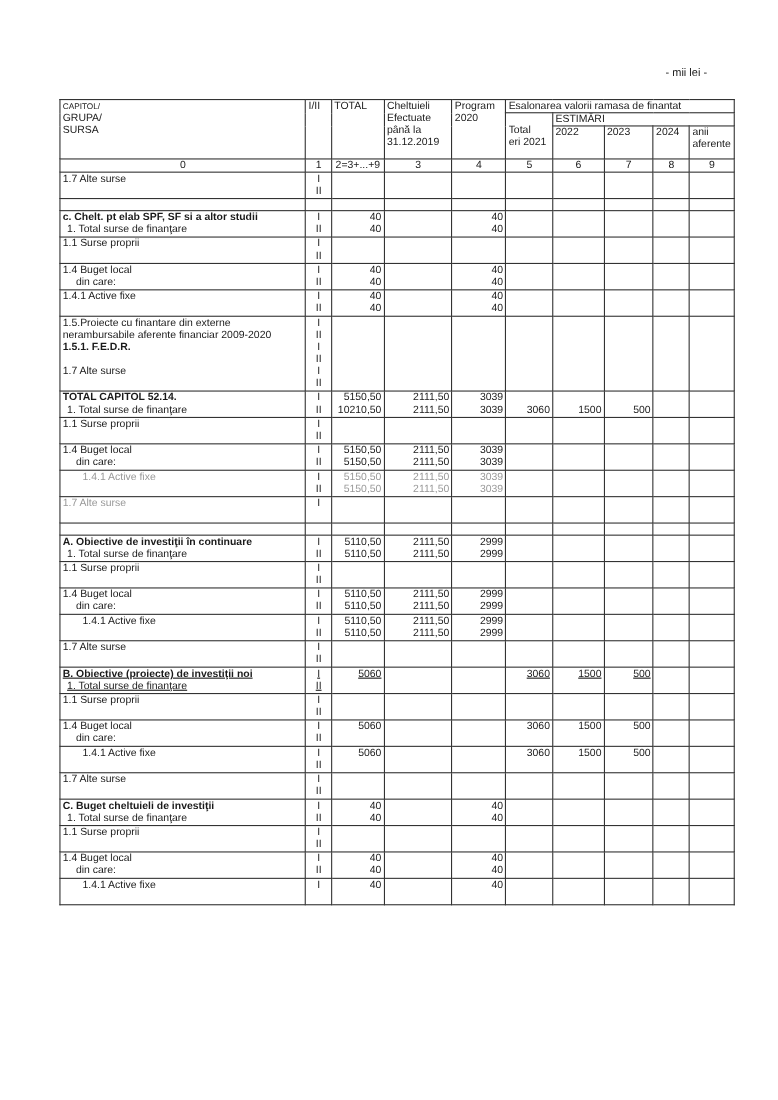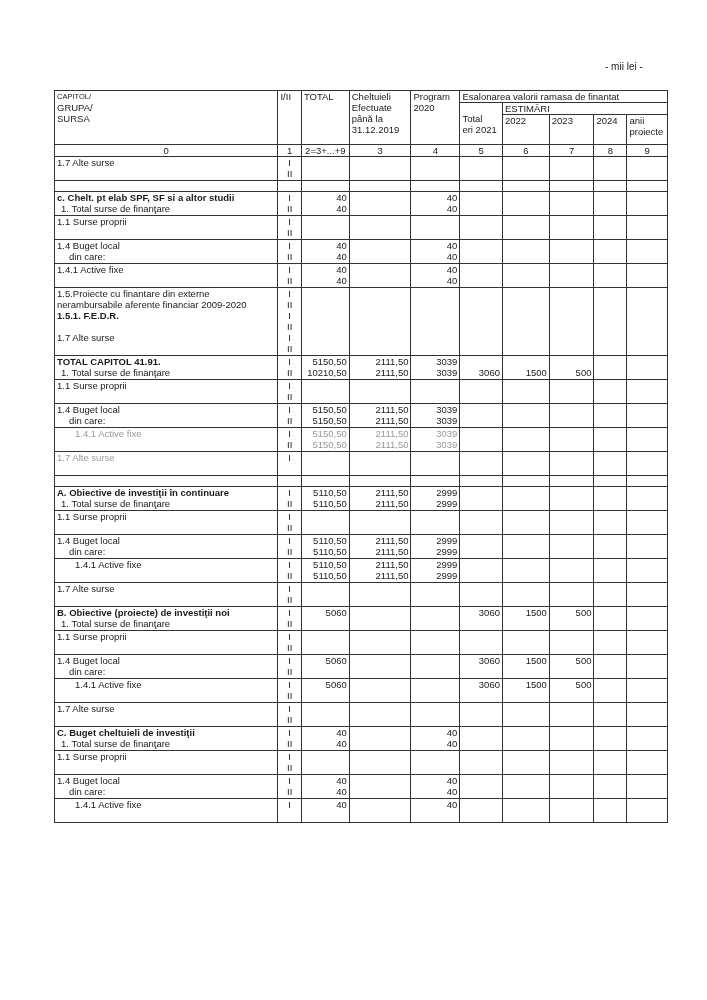--- a/index.html
+++ b/index.html
@@ -73,21 +73,21 @@
         <div>eri 2021</div>
       </td>
       <td colspan="4" class="hd">ESTIMĂRI</td>
     </tr>
     <tr style="height:30px">
       <td class="hd">2022</td>
       <td class="hd">2023</td>
       <td class="hd">2024</td>
       <td class="hd">
         <div>anii</div>
-        <div>proiecte</div>
+        <div>aferente</div>
       </td>
     </tr>
     <tr>
       <td class="ctr">0</td>
       <td class="ctr">1</td>
       <td class="ctr">2=3+...+9</td>
       <td class="ctr">3</td>
       <td class="ctr">4</td>
       <td class="ctr">5</td>
       <td class="ctr">6</td>
@@ -233,21 +233,21 @@
         <td class="stack num"></td>
         <td class="stack num"></td>
         <td class="stack num"></td>
         <td class="stack num"></td>
         <td class="stack num"></td>
         <td class="stack num"></td>
         <td class="stack num"></td>
       </tr>
       <tr class="thick-top" style="height: 24px;">
         <td class="stack">
-          <div class="bold">TOTAL CAPITOL  41.91.</div>
+          <div class="bold">TOTAL CAPITOL  52.14.</div>
           <div style="padding-left: 4px;">1. Total surse de finanţare</div>
         </td>
         <td class="stack ctr">
           <div>I</div>
           <div>II</div>
         </td>
         <td class="stack num">
           <div>5150,50</div>
           <div>10210,50</div>
         </td>
@@ -480,21 +480,21 @@
         </td>
         <td class="stack num"></td>
         <td class="stack num"></td>
         <td class="stack num"></td>
         <td class="stack num"></td>
         <td class="stack num"></td>
         <td class="stack num"></td>
         <td class="stack num"></td>
         <td class="stack num"></td>
       </tr>
-      <tr class="thick-top" style="height: 24px;">
+      <tr class="thick-top" style="height: 24px; text-decoration: underline;">
         <td class="stack">
           <div class="bold">B. Obiective (proiecte) de investiţii noi</div>
           <div style="padding-left: 4px;">1. Total surse de finanţare</div>
         </td>
         <td class="stack ctr">
           <div>I</div>
           <div>II</div>
         </td>
         <td class="stack num">
           <div>5060</div>

